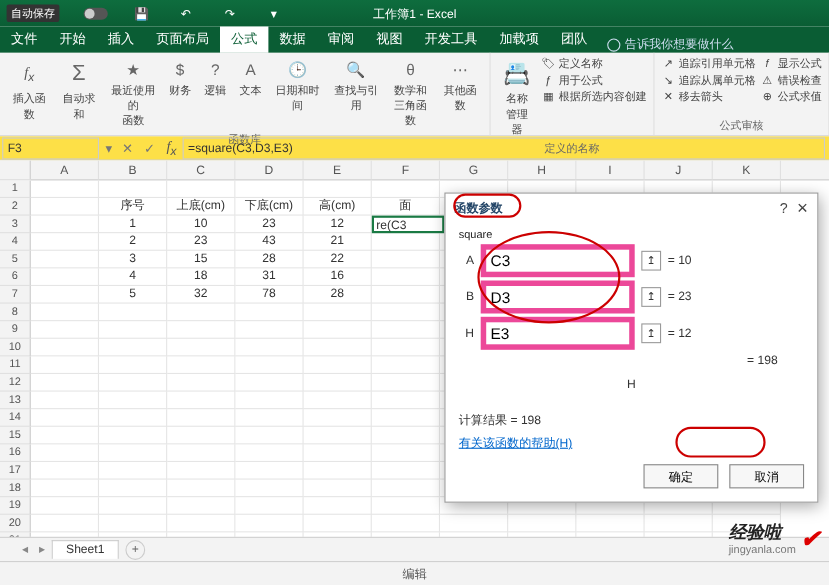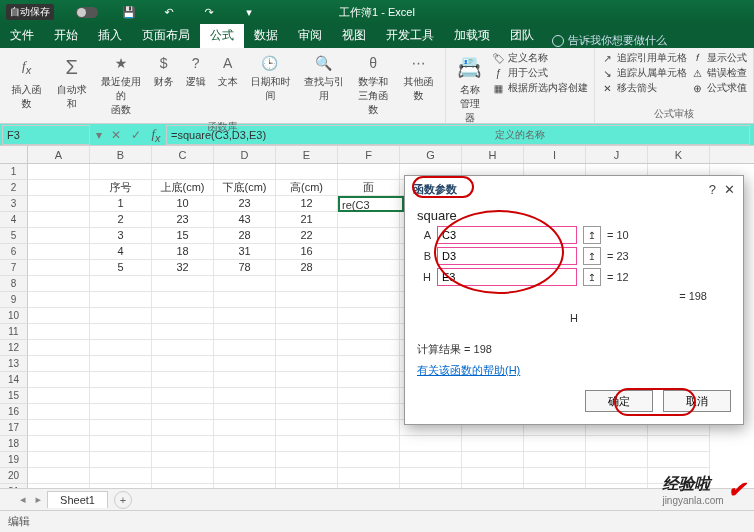--- a/index.html
+++ b/index.html
@@ -19,21 +19,21 @@
 .ribbon{height:76px;background:#f3f3f3;border-bottom:1px solid #d0d0d0;display:flex;}
 .ribbon-group{border-right:1px solid #e0e0e0;padding:3px 6px 2px;display:flex;flex-direction:column;}
 .rg-content{flex:1;display:flex;gap:4px;align-items:flex-start;}
 .rg-label{text-align:center;font-size:10px;color:#666;padding-top:1px;}
 .rbtn{display:flex;flex-direction:column;align-items:center;justify-content:flex-start;gap:2px;padding:2px 4px;font-size:10px;color:#444;text-align:center;}
 .rbtn .ic{width:20px;height:20px;display:flex;align-items:center;justify-content:center;font-size:14px;color:#666;}
 .rbtn.big .ic{width:28px;height:28px;font-size:20px;}
 .small-stack{display:flex;flex-direction:column;gap:1px;}
 .small-item{display:flex;align-items:center;gap:3px;font-size:10px;color:#444;white-space:nowrap;}
 .small-item .sic{width:13px;height:13px;display:inline-flex;align-items:center;justify-content:center;font-size:10px;}
-.formula-bar{height:22px;background:#5eead4;border-bottom:1px solid #d0d0d0;display:flex;align-items:center;}
+.formula-bar{height:22px;background:#fde047;border-bottom:1px solid #d0d0d0;display:flex;align-items:center;}
 .name-box{width:88px;height:20px;border:1px solid #ccc;margin:1px 2px;padding:0 4px;display:flex;align-items:center;font-size:11px;}
 .nb-dd{width:14px;text-align:center;color:#777;}
 .fb-btn{width:20px;text-align:center;color:#777;font-size:12px;}
 .fx{font-style:italic;font-family:serif;font-size:13px;color:#555;}
 .formula-input{flex:1;border:1px solid #ccc;height:20px;margin:1px 4px 1px 0;padding:0 4px;font-size:11px;display:flex;align-items:center;}
 .sheet{position:relative;background:#fff;}
 .colheads{display:flex;height:18px;background:#f3f3f3;border-bottom:1px solid #ccc;}
 .rowhead-space{width:28px;border-right:1px solid #ccc;background:#f3f3f3;}
 .colhead{width:62px;text-align:center;border-right:1px solid #e0e0e0;font-size:11px;color:#555;line-height:18px;}
 .gridbody{display:flex;}
@@ -41,39 +41,39 @@
 .rowhead{height:16px;border-bottom:1px solid #e0e0e0;border-right:1px solid #ccc;text-align:center;font-size:10px;color:#555;line-height:16px;}
 .cells{position:relative;}
 .row{display:flex;height:16px;}
 .cell{width:62px;border-right:1px solid #e5e5e5;border-bottom:1px solid #e5e5e5;text-align:center;font-size:11px;line-height:15px;overflow:hidden;white-space:nowrap;}
 .selcell{position:absolute;border:2px solid #1a7a44;background:#fff;font-size:11px;padding:0 2px;line-height:14px;}
 .dialog{position:absolute;top:175px;left:404px;width:340px;background:#fff;border:1px solid #999;box-shadow:2px 4px 14px rgba(0,0,0,.35);font-size:11px;}
 .dlg-title{height:26px;display:flex;align-items:center;justify-content:space-between;padding:0 8px;}
 .dlg-title .ttl{color:#246;font-weight:bold;}
 .dlg-title .ctrls{display:flex;gap:8px;font-size:13px;color:#444;}
 .dlg-body{padding:6px 12px 4px;}
-.fn-name{font-size:13px;color:#222;margin-bottom:2px;}
+.fn-name{font-size:10px;color:#222;margin-bottom:2px;}
 .arg-row{display:flex;align-items:center;gap:6px;margin:3px 0;}
 .arg-label{width:14px;text-align:right;}
-.arg-input{width:140px;height:18px;border:1px solid #ec4899;padding:0 4px;font-size:11px;}
+.arg-input{width:140px;height:30px;border:5px solid #ec4899;padding:0 4px;font-size:14px;}
 .arg-pick{width:18px;height:18px;border:1px solid #999;display:flex;align-items:center;justify-content:center;font-size:10px;}
 .arg-val{margin-left:0;color:#333;}
 .res-line{text-align:right;padding-right:24px;margin:4px 0 10px;}
 .help-none{margin:8px 0 14px;}
 .arg-hint{text-align:center;margin:10px 0 18px;font-size:11px;}
 .calc-res{margin:6px 0;}
 .dlg-link{color:#06c;text-decoration:underline;cursor:pointer;}
 .dlg-btns{display:flex;justify-content:flex-end;gap:10px;padding:8px 12px 12px;}
 .dlg-btn{width:68px;height:22px;border:1px solid #888;background:#f7f7f7;font-size:11px;}
 .circle{position:absolute;border:2px solid #c00;border-radius:50%;pointer-events:none;}
 .tab-strip{position:absolute;bottom:22px;left:0;right:0;height:22px;background:#f3f3f3;border-top:1px solid #d0d0d0;display:flex;align-items:center;padding-left:16px;gap:2px;font-size:11px;}
 .nav-arrow{color:#888;padding:0 4px;}
 .sheet-tab{background:#fff;border:1px solid #ccc;border-bottom:none;padding:2px 12px;}
 .plus-tab{width:18px;height:18px;border:1px solid #ccc;border-radius:50%;text-align:center;line-height:16px;color:#666;margin-left:4px;}
-.statusbar{position:absolute;bottom:0;left:0;right:0;height:22px;background:#f3f3f3;border-top:1px solid #d0d0d0;display:flex;align-items:center;padding:0 8px;font-size:11px;color:#555;justify-content:flex-start;}
+.statusbar{position:absolute;bottom:0;left:0;right:0;height:22px;background:#f3f3f3;border-top:1px solid #d0d0d0;display:flex;align-items:center;padding:0 8px;font-size:11px;color:#555;justify-content:center;}
 .watermark{position:absolute;right:8px;bottom:26px;display:flex;align-items:center;gap:4px;font-size:16px;font-weight:bold;color:#222;font-style:italic;justify-content:flex-end;}
 .watermark .sub{font-size:10px;color:#777;font-weight:normal;display:block;font-style:normal;}
 .check{color:#d00;font-size:22px;}
 </style>
 </head>
 <body>
 
 <div class="titlebar">
   <div class="left">
     <span class="autosave">自动保存</span>

